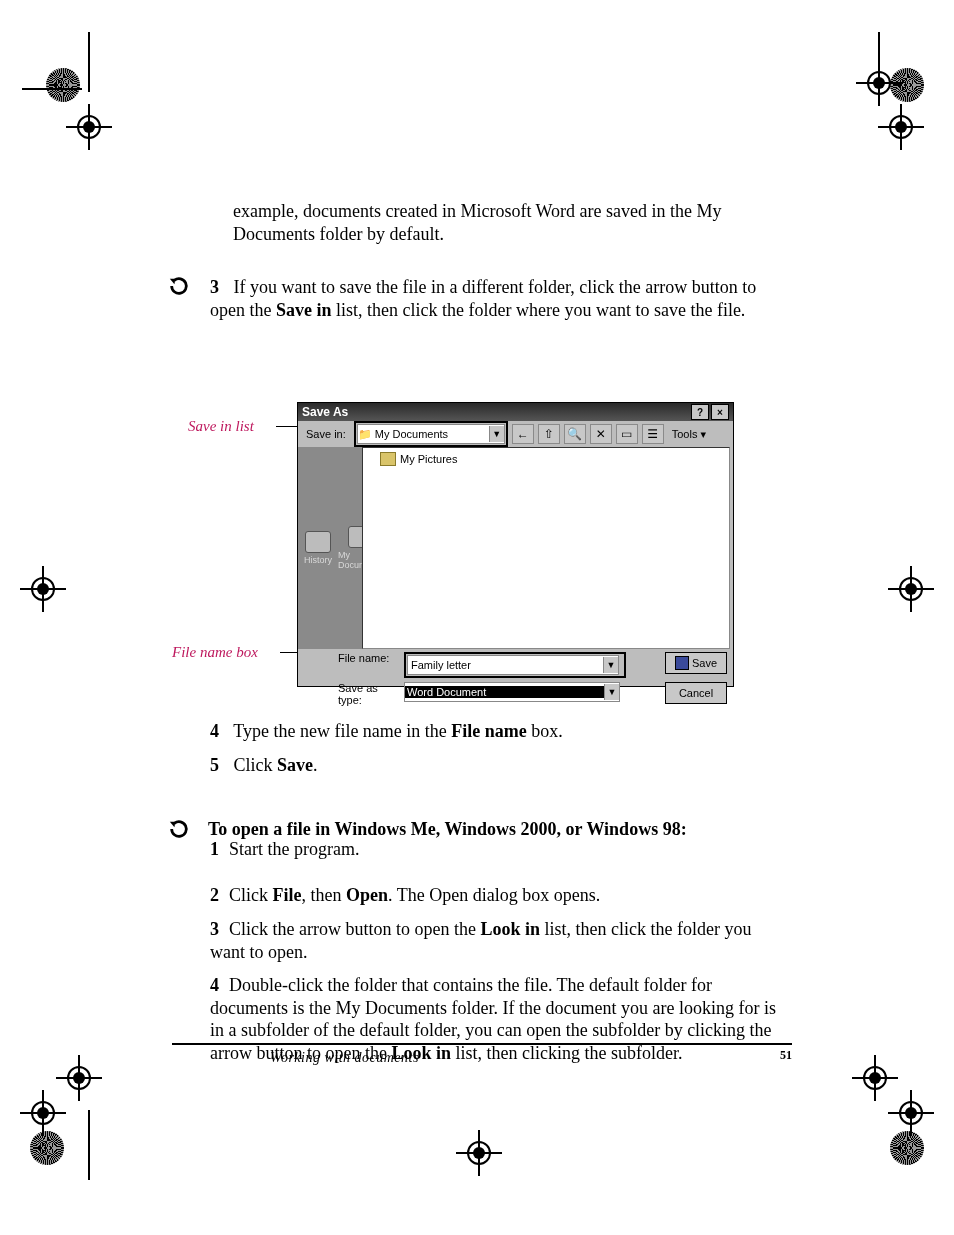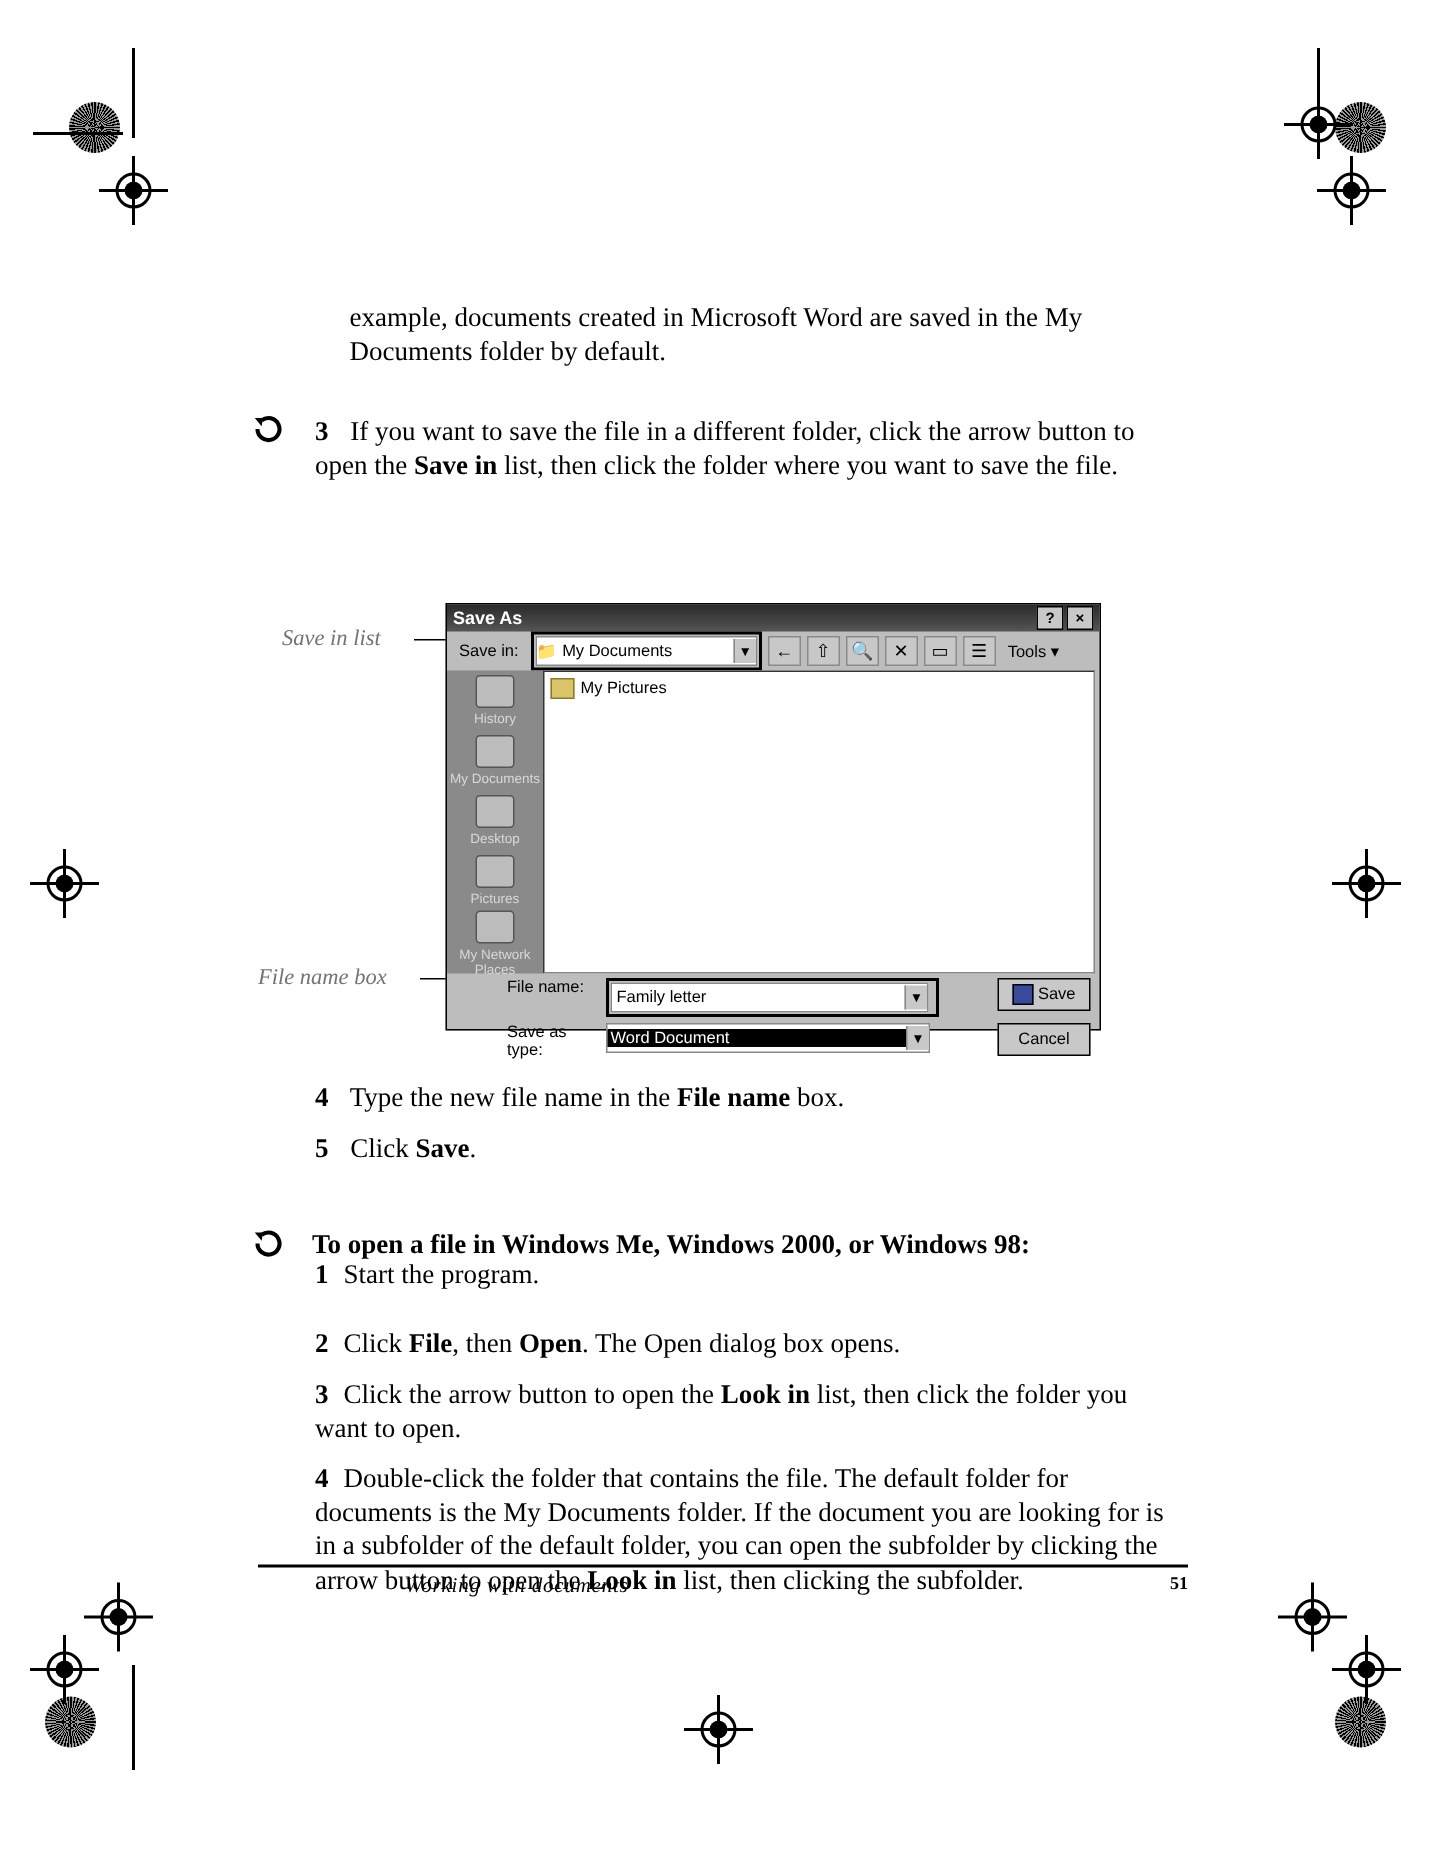--- a/index.html
+++ b/index.html
@@ -25,36 +25,36 @@
         display:flex;align-items:center;justify-content:center;color:#000;}
   .toolbar{height:22px;display:flex;align-items:center;padding:2px 4px;gap:4px;}
   .lbl{padding:0 4px;}
   .savein-box{display:flex;align-items:center;border:2px solid #000;padding:1px;}
   .combo{height:18px;background:#fff;border:1px solid #888;display:flex;align-items:center;font-size:11px;}
   .combo .ico{width:14px;text-align:center;}
   .combo .arrow{width:14px;height:16px;background:#c8c8c8;border-left:1px solid #888;text-align:center;font-size:9px;line-height:16px;}
   .tb-icon{width:20px;height:18px;background:#c8c8c8;border:1px solid #8a8a8a;display:flex;align-items:center;justify-content:center;font-size:12px;}
   .tb-tools{padding:0 4px;font-size:11px;}
   .body{display:flex;height:202px;}
-  .places{width:64px;background:#8a8a8a;display:flex;flex-direction:column;}
+  .places{width:64px;background:#8a8a8a;display:flex;flex-direction:row;}
   .place{flex:0 0 40px;display:flex;flex-direction:column;align-items:center;justify-content:center;color:#d8d8d8;font-size:9px;}
   .place .picon{width:24px;height:20px;background:#bcbcbc;border:1px solid #555;border-radius:3px;margin-bottom:2px;}
   .filelist{flex:1;background:#fff;border:1px inset #888;margin:0 3px 0 0;padding:4px;font-size:11px;}
-  .folder-item{display:flex;align-items:center;gap:4px;}
+  .folder-item{display:flex;align-items:center;gap:4px;margin-left:13px;}
   .folder-item .fico{width:14px;height:12px;background:#d9c46a;border:1px solid #8a7a2a;}
   .bottom{padding:3px 6px;}
   .row{display:flex;margin-bottom:4px;gap:6px;margin-left:34px;}
   .row .rlbl{width:60px;font-size:11px;}
   .filename-wrap{border:2px solid #000;padding:1px;flex:0 0 216px;}
   .btn{width:60px;height:20px;background:#c8c8c8;border:1px solid #000;font-size:11px;display:flex;align-items:center;justify-content:center;gap:3px;}
   .btn .disk{width:12px;height:12px;background:#3a4a9a;border:1px solid #000;}
   .sel{background:#000000;color:#fff;padding:0 2px;}
   
   .callout-line{position:absolute;height:1px;background:#000;}
-  .callout-lbl{position:absolute;font-size:15px;font-style:italic;color:#737373;}
+  .callout-lbl{position:absolute;font-size:15px;font-style:italic;color:#be185d;}
   
   .txt{position:absolute;font-size:18px;line-height:1.25;}
   .arrow-bullet{display:inline-block;width:22px;height:22px;vertical-align:middle;margin-right:6px;}
   .arrow-bullet svg{width:22px;height:22px;}
   .num{font-weight:bold;margin-right:10px;}
   
   .footer-line{position:absolute;left:172px;top:1043px;width:620px;height:2px;background:#000;}
   .running-head{position:absolute;left:270px;top:1050px;font-size:14px;font-style:italic;letter-spacing:.5px;}
   .page-num{position:absolute;right:162px;top:1048px;font-size:12px;font-weight:bold;}
 </style>

